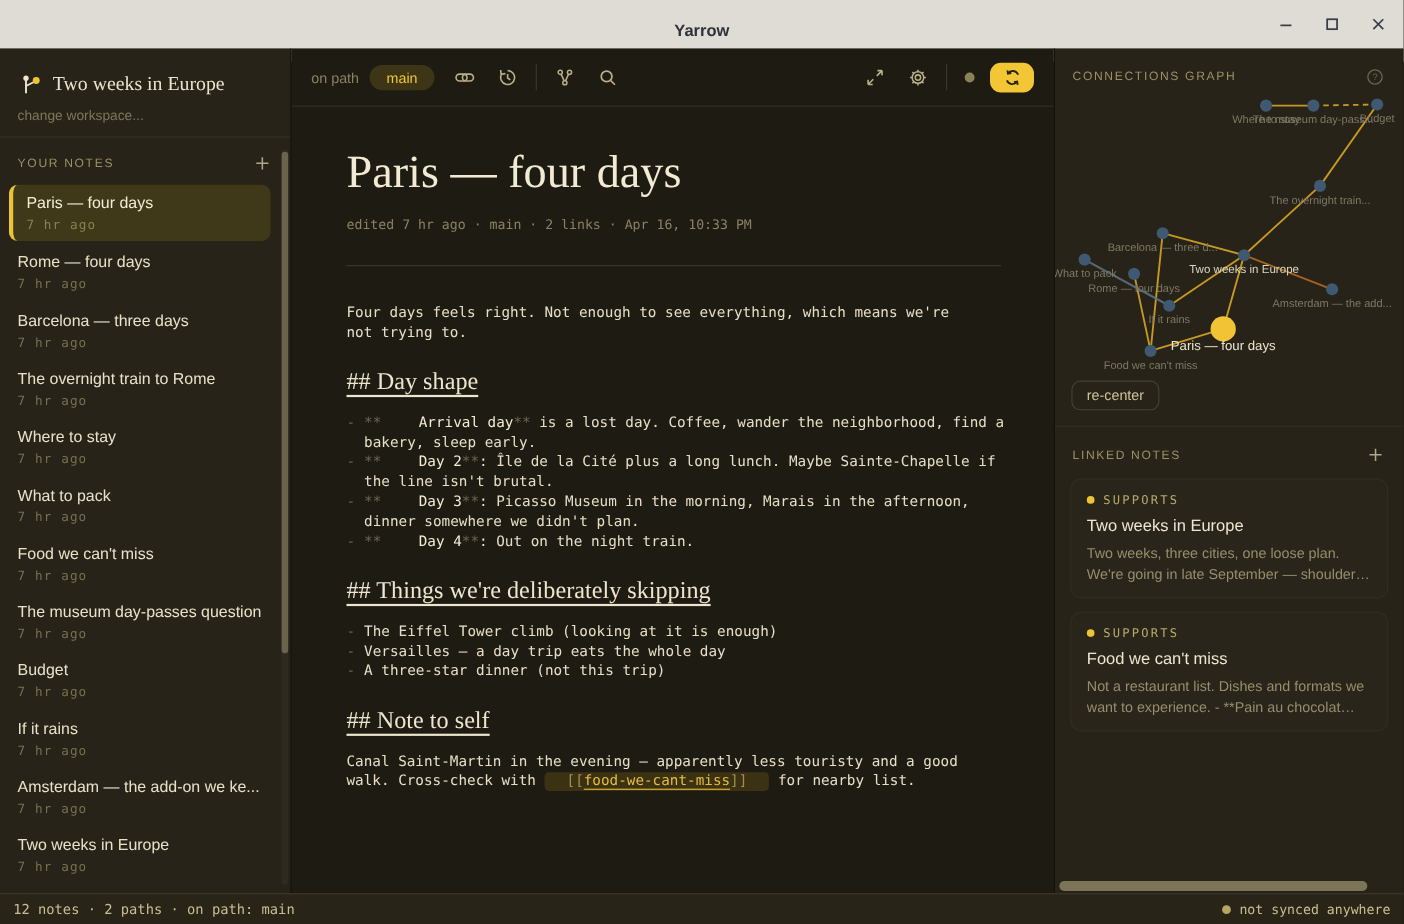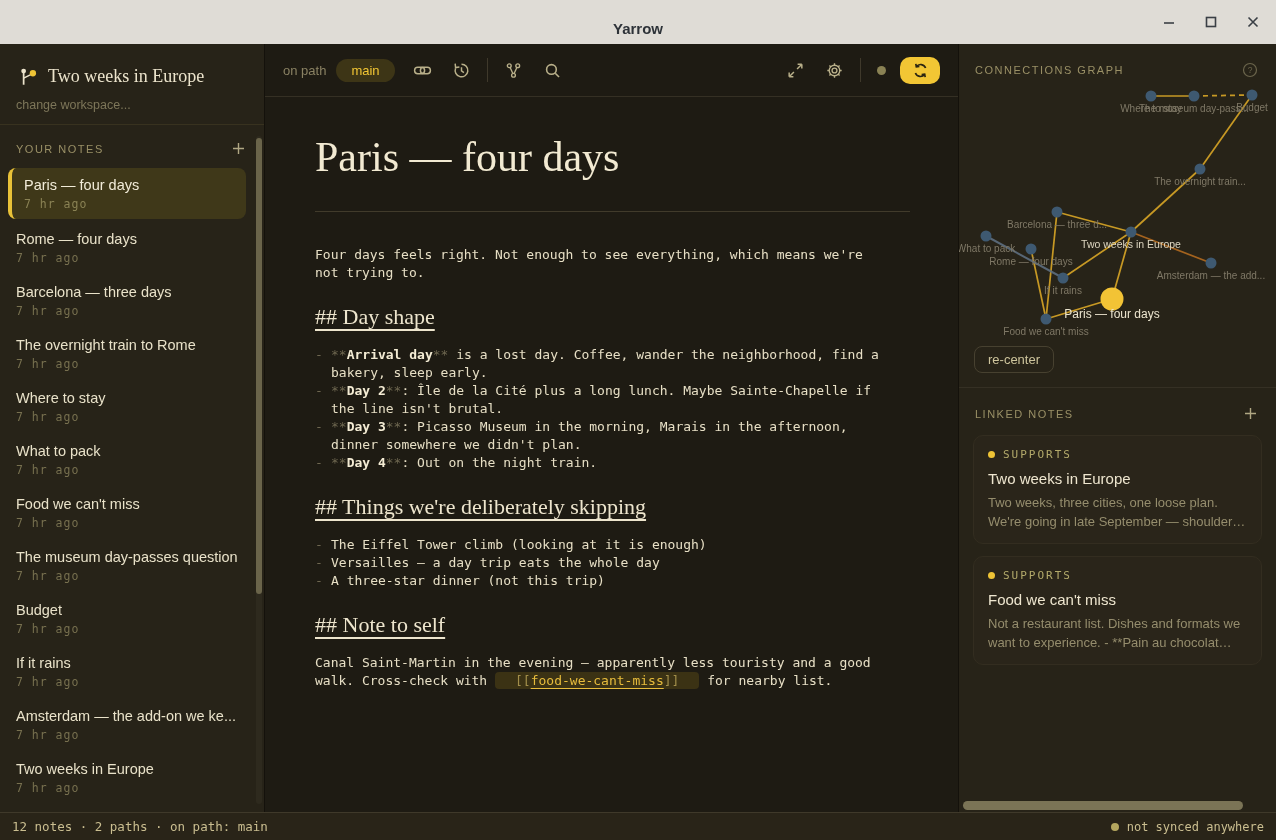--- a/index.html
+++ b/index.html
@@ -52,21 +52,21 @@
   .doc-meta { margin-top:16px; font-family:"DejaVu Sans Mono", monospace; font-size:12px; color:#8a8163; }
   .doc-hr { width:595px; border:none; border-top:1px solid #413b2b; margin-top:30px; }
   .doc-body { width:620px; margin-top:34px; font-family:"DejaVu Sans Mono", monospace;
               font-size:13px; line-height:18px; color:#e7dfc5; }
   .doc-body .p { margin-bottom:18px; }
   .doc-body .h2 { font-family:"Liberation Serif", serif; font-size:22px; color:#ede5cd;
                   text-decoration:underline; text-underline-offset:5px; margin:26px 0 20px 0; }
   .doc-body .li { display:flex; }
   .doc-body .li .dash { width:16px; flex:none; color:#6e6750; }
   .dim { color:#6e6750; }
-  .b { font-weight:bold; color:#f4ecd4; }
+  .b { font-weight:normal; color:#f4ecd4;margin-left:34px; }
   .wikilink { background:#3b3214; border-radius:4px; padding:1px 20px; }
   .wikilink .brak { color:#a28e4a; }
   .wikilink .inner { color:#e7bc3c; text-decoration:underline; text-underline-offset:3px; }
 
   
   .rightpanel { position:relative; width:318px; background:#272318; border-left:1px solid #14110b; overflow:hidden; }
   .graph-section { position:relative; height:344px; border-bottom:1px solid #353024; }
   .panel-header { display:flex; align-items:center; justify-content:space-between; padding:16px 16px 6px 16px; position:relative; z-index:2; }
   .panel-header .lbl { font-size:11px; letter-spacing:1.5px; color:#9a9066; }
   .graph-svg { position:absolute; left:0; top:0; z-index:1; }
@@ -247,20 +247,21 @@
           <path d="M12.8 5.6a5 5 0 0 0-8.7-1.2"></path>
             <polyline points="3.6,1.8 4.1,4.6 6.9,4.1"></polyline>
           <path d="M3.2 10.4a5 5 0 0 0 8.7 1.2"></path>
             <polyline points="12.4,14.2 11.9,11.4 9.1,11.9"></polyline>
         </svg>
       </button>
     </div>
 
     <div class="editor">
       <div class="doc-title">Paris — four days</div>
+      <div class="doc-meta">edited 7 hr ago · main · 2 links · Apr 16, 10:33 PM</div>
       <hr class="doc-hr">
       <div class="doc-body">
           <div class="p"><span>Four days feels right. Not enough to see everything, which means we're</span><br><span>not trying to.</span></div>
           <div class="h2">## Day shape</div>
           <div class="p">
             <div class="li">
               <span class="dash">-</span>
               <div><span class="dim">**</span><span class="b">Arrival day</span><span class="dim">**</span><span> is a lost day. Coffee, wander the neighborhood, find a</span><br><span>bakery, sleep early.</span></div>
             </div>
             <div class="li">

